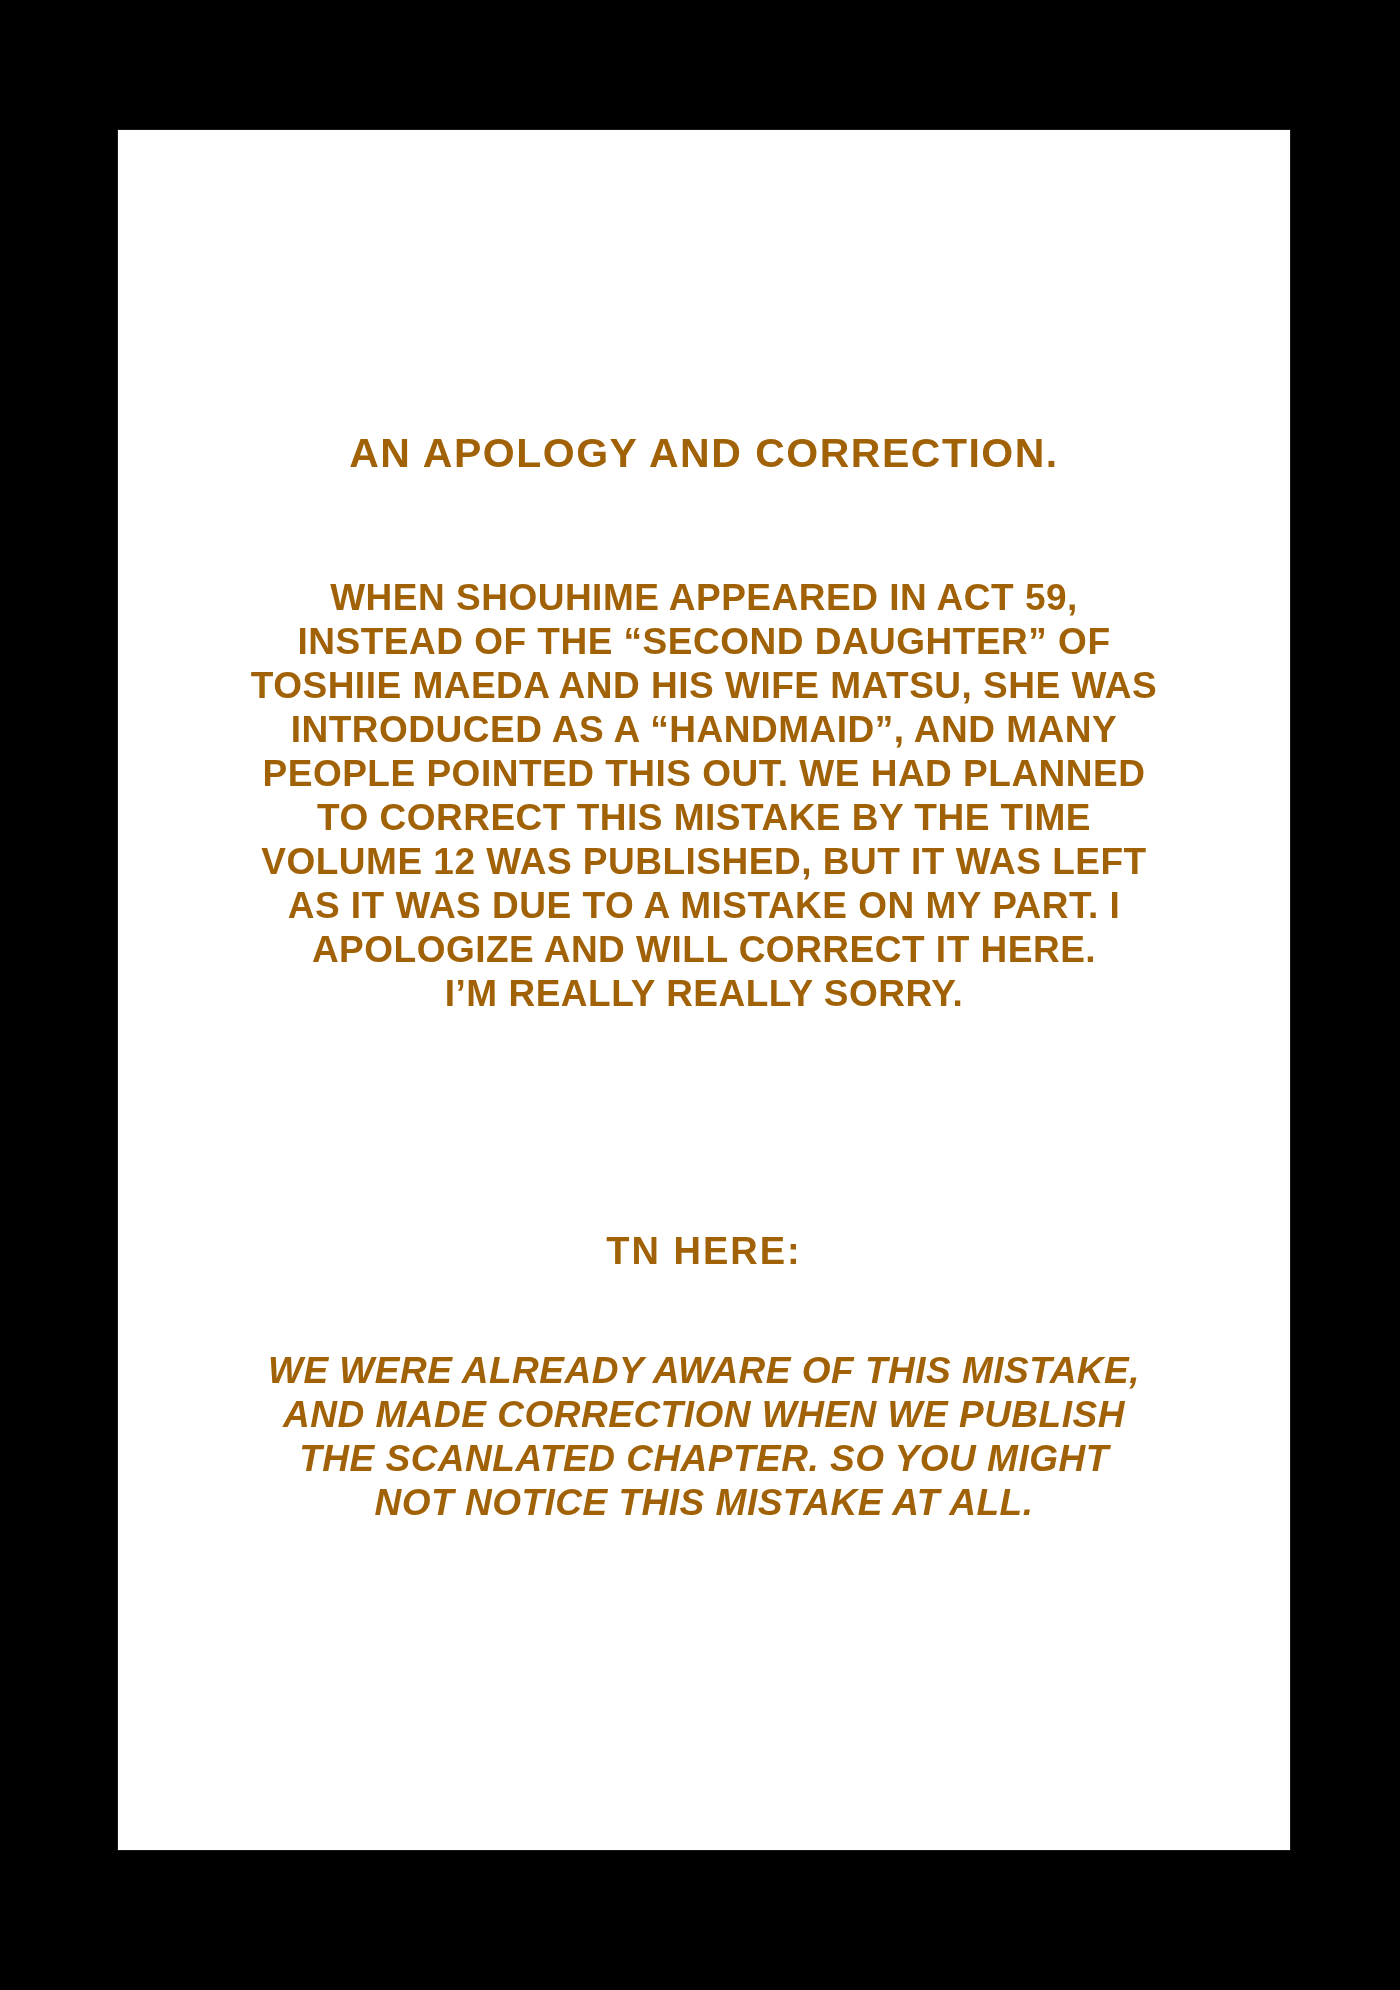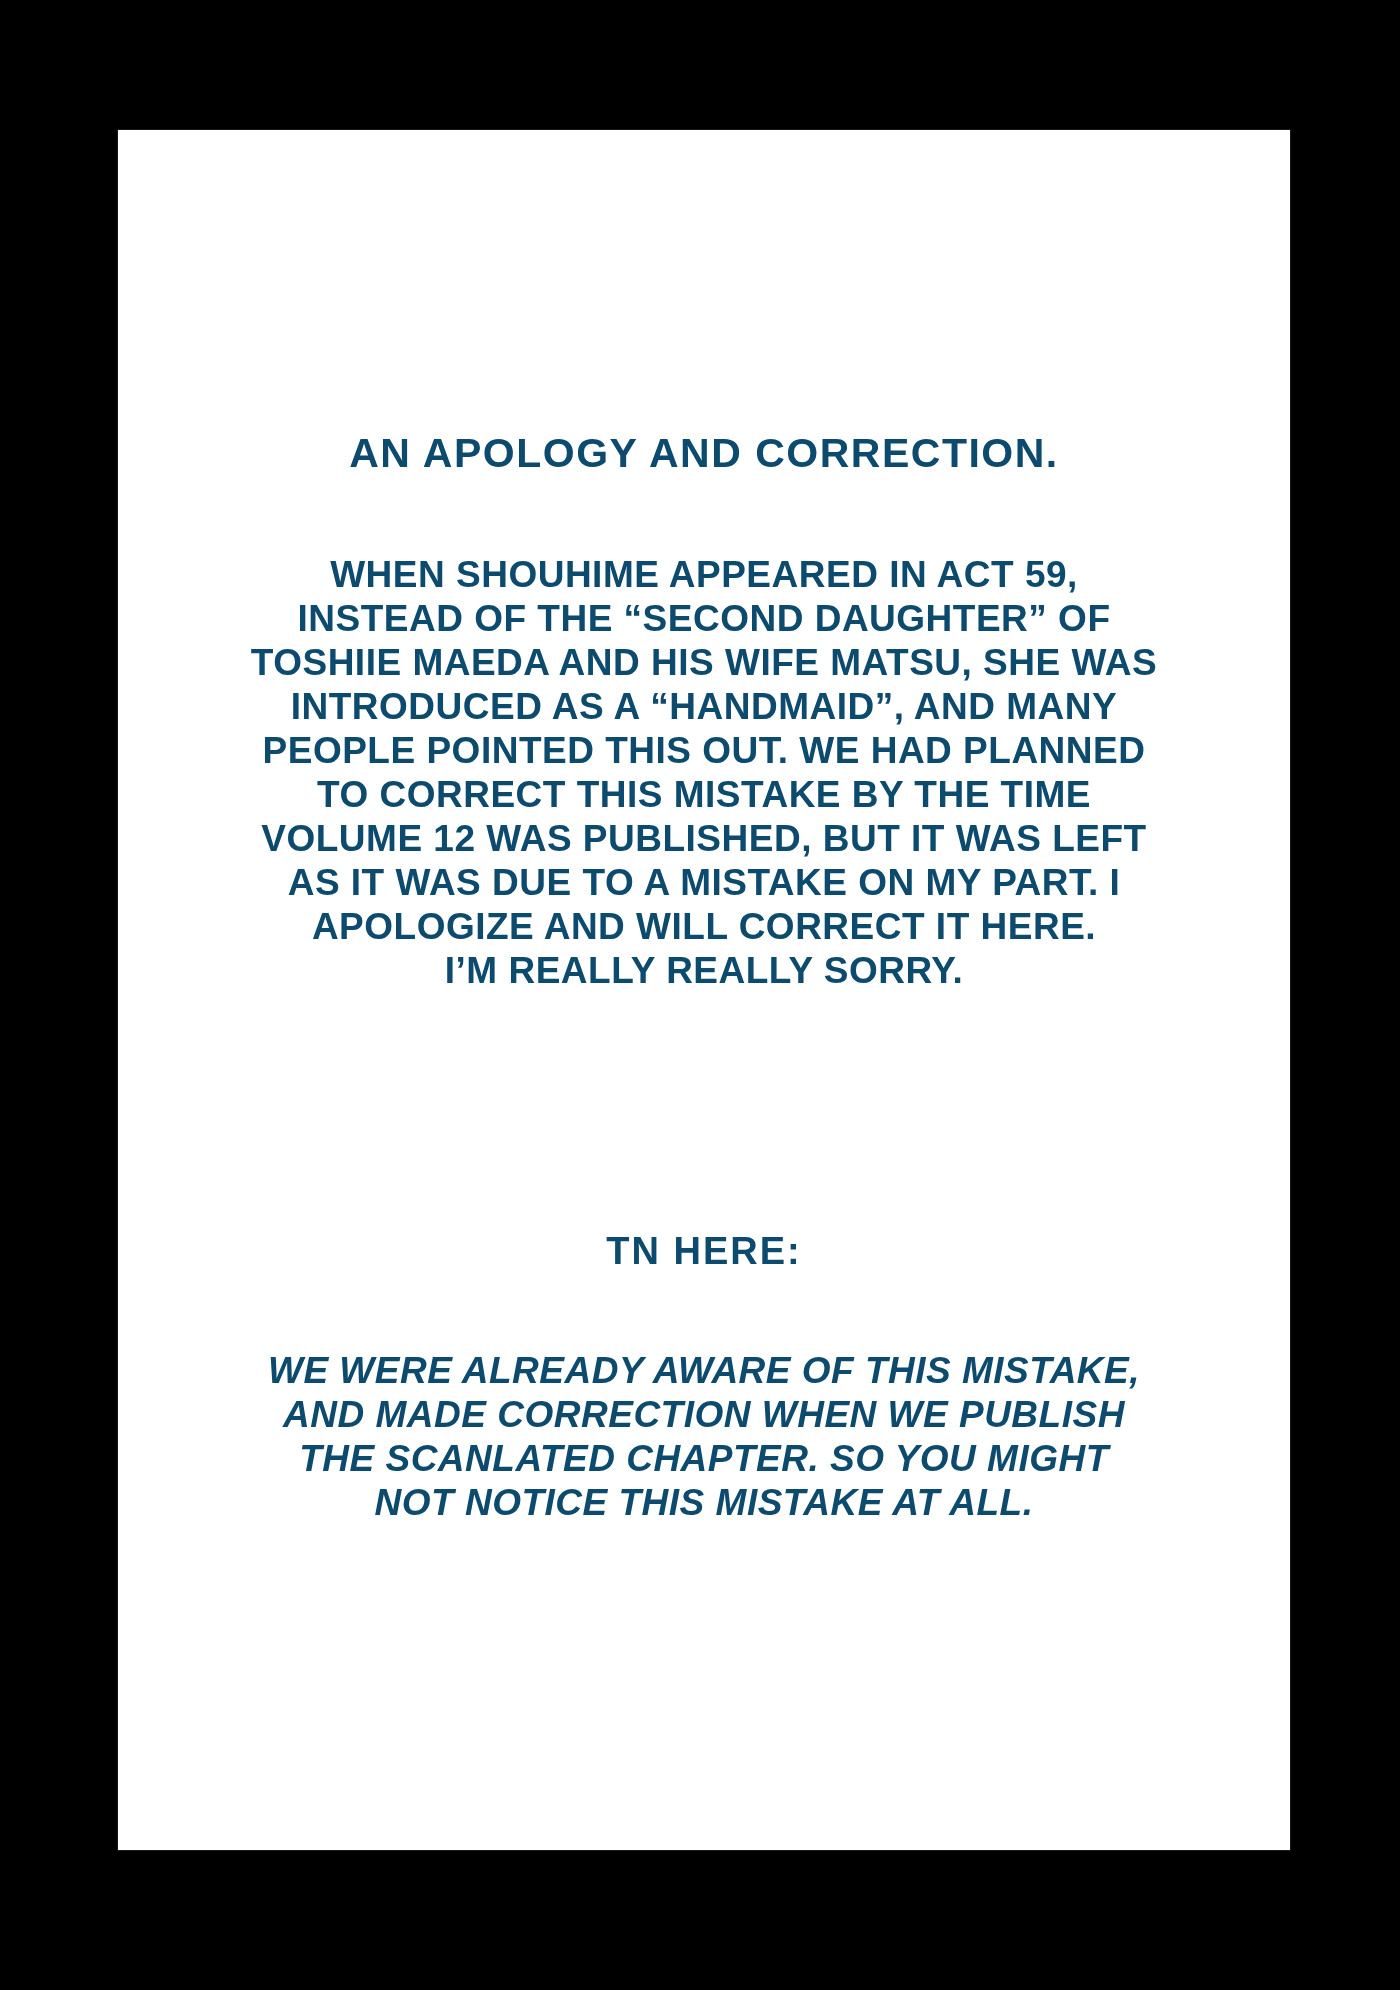--- a/index.html
+++ b/index.html
@@ -21,33 +21,33 @@
     width: 1172px;
     height: 1720px;
     background: #ffffff;
     box-shadow: 0 0 0 1px #1a1a1a;
   }
   .textblock {
     position: absolute;
     left: 0;
     right: 0;
     text-align: center;
-    color: #0c4a6e;
+    color: #a16207;
     font-weight: 700;
     white-space: pre-line;
     -webkit-font-smoothing: antialiased;
   }
   .title {
     top: 299px;
     font-size: 41px;
     line-height: 48px;
     letter-spacing: 1.5px;
   }
   .apology-body {
-    top: 423px;
+    top: 446px;
     font-size: 37px;
     line-height: 44px;
     letter-spacing: 0.5px;
   }
   .tn-heading {
     top: 1098px;
     font-size: 38px;
     line-height: 46px;
     letter-spacing: 2px;
   }

